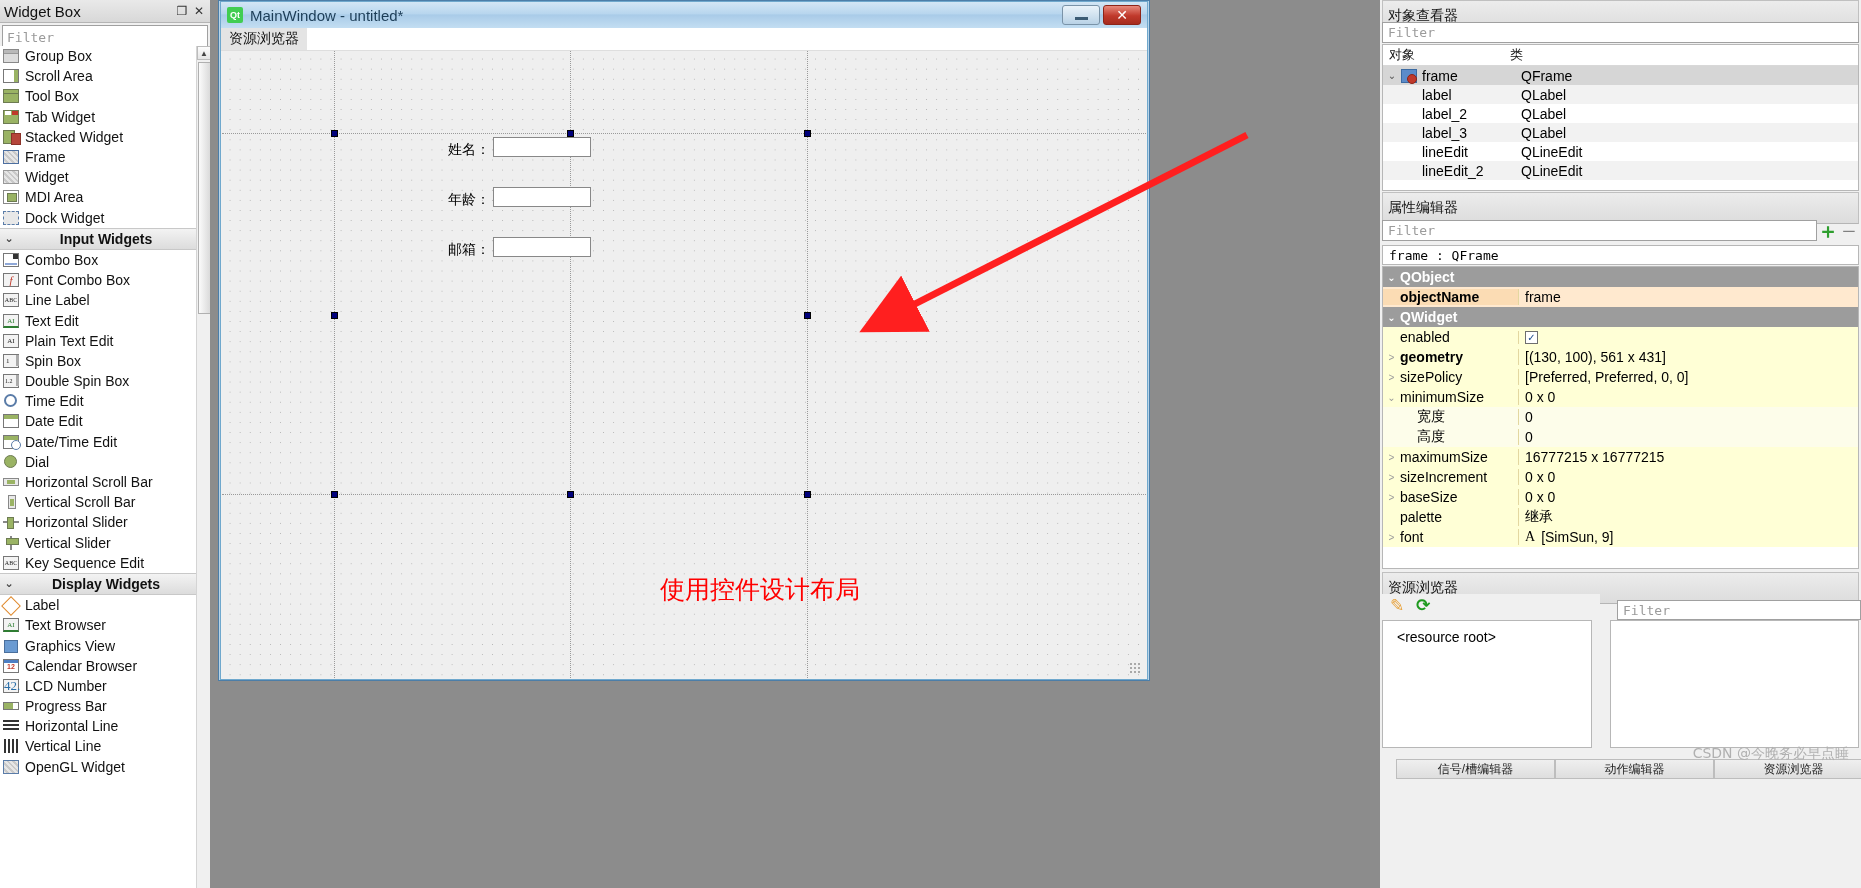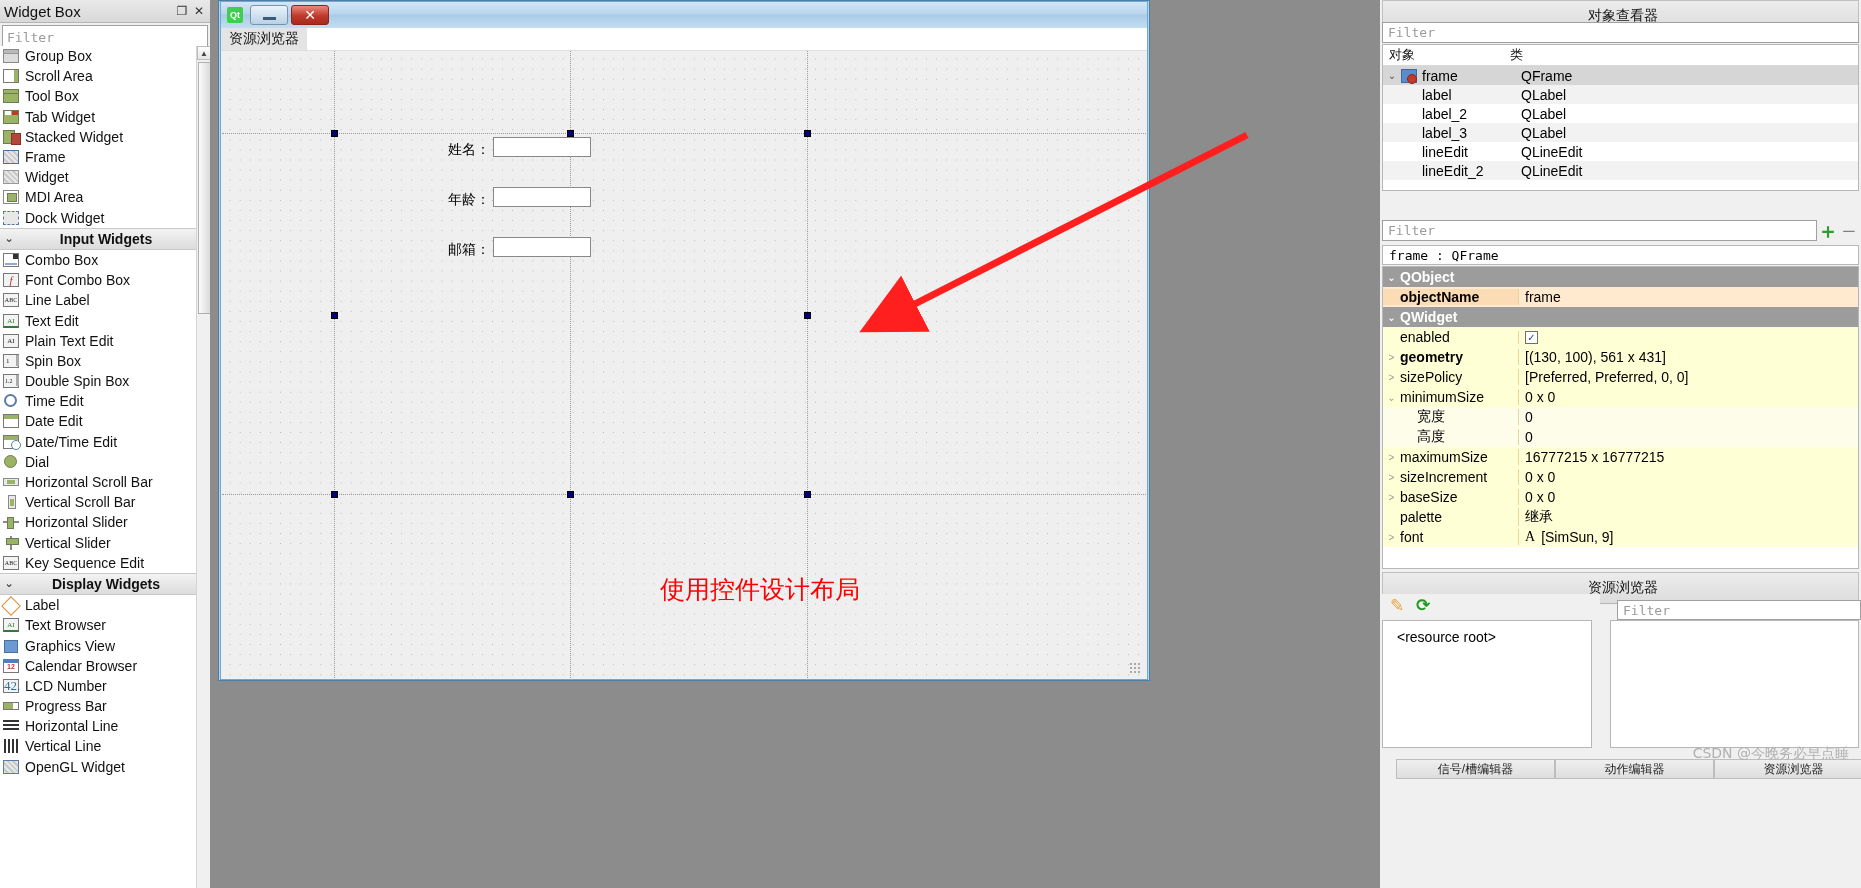--- a/index.html
+++ b/index.html
@@ -83,21 +83,21 @@
   .fm-input{position:absolute;background:#fff;border:1px solid #888;box-sizing:border-box;}
   #bigred{position:absolute;color:#ff0000;font-size:25px;white-space:nowrap;font-family:"DejaVu Sans","Liberation Sans",sans-serif;}
   #grip{position:absolute;right:6px;bottom:5px;width:11px;height:11px;
     background-image:radial-gradient(circle,#a9a9a9 0.9px,transparent 1px);
     background-size:4px 4px;}
 
   
   #right{left:1380px;top:0;width:481px;height:888px;background:#f0f0f0;}
   .rdock-title{height:32px;background:linear-gradient(#ececec,#dcdcdc);
     border:1px solid #c0c0c0;border-bottom:1px solid #b5b5b5;box-sizing:border-box;
-    display:flex;align-items:center;padding-left:5px;font-size:14px;color:#111;justify-content:center;}
+    display:flex;align-items:center;padding-left:5px;font-size:14px;color:#111;}
   .rfilter{height:21px;background:#fff;border:1px solid #a0a0a0;box-sizing:border-box;
     display:flex;align-items:center;padding:0 5px;
     font-family:"DejaVu Sans Mono","Liberation Mono",monospace;font-size:13px;color:#9b9b9b;}
 
   
   #objinsp{position:absolute;left:2px;top:44px;width:477px;height:147px;background:#fff;border:1px solid #b7b7b7;box-sizing:border-box;}
   .oi-head{display:flex;height:20px;font-size:13px;color:#111;border-bottom:1px solid #d8d8d8;}
   .oi-head .c1{width:115px;padding-left:6px;display:flex;align-items:center;}
   .oi-head .c2{flex:1;padding-left:6px;display:flex;align-items:center;}
   .oi-row{display:flex;height:19px;align-items:center;font-size:14px;}
@@ -396,20 +396,21 @@
     <div class="arrow">▲</div>
     <div class="thumb"></div>
   </div>
 </div>
 
 <div id="center" class="abs">
   <div id="mdi-shadow" class="abs"></div>
   <div id="mainwin" class="abs">
     <div id="mw-title">
       <span class="qtlogo">Qt</span>
+      <span class="tt">MainWindow - untitled*</span>
       <span class="win-btn win-min">
           <i></i>
         </span>
       <span class="win-btn win-close">
           <span>✕</span>
         </span>
     </div>
     <div id="mw-menu-strip">
       <span class="mi">资源浏览器</span>
     </div>
@@ -507,20 +508,23 @@
           <span class="chev"></span>
           <span class="nm">
             <span class="frm-ico"></span>
             <span>lineEdit_2</span>
           </span>
           <span class="cls">QLineEdit</span>
         </div>
       </div>
   </div>
 
+  <div class="rdock-title" style="position:absolute;left:2px;top:192px;width:477px;">
+    <span>属性编辑器</span>
+  </div>
   <div id="propfilter-wrap">
     <div class="rfilter" style="flex:1;height:21px;">
       <span>Filter</span>
     </div>
     <div id="addbtn">＋</div>
     <div id="minusbtn">─</div>
   </div>
   <div style="position:absolute;left:2px;top:245px;width:477px;height:20px;background:#fff;border:1px solid #b7b7b7;box-sizing:border-box;display:flex;align-items:center;padding-left:6px;font-family:'DejaVu Sans Mono','Liberation Mono',monospace;font-size:13px;">frame : QFrame</div>
   <div style="position:absolute;left:2px;top:266px;width:477px;height:303px;background:#fff;border:1px solid #b7b7b7;box-sizing:border-box;overflow:hidden;">
     <div id="prop-rows">

